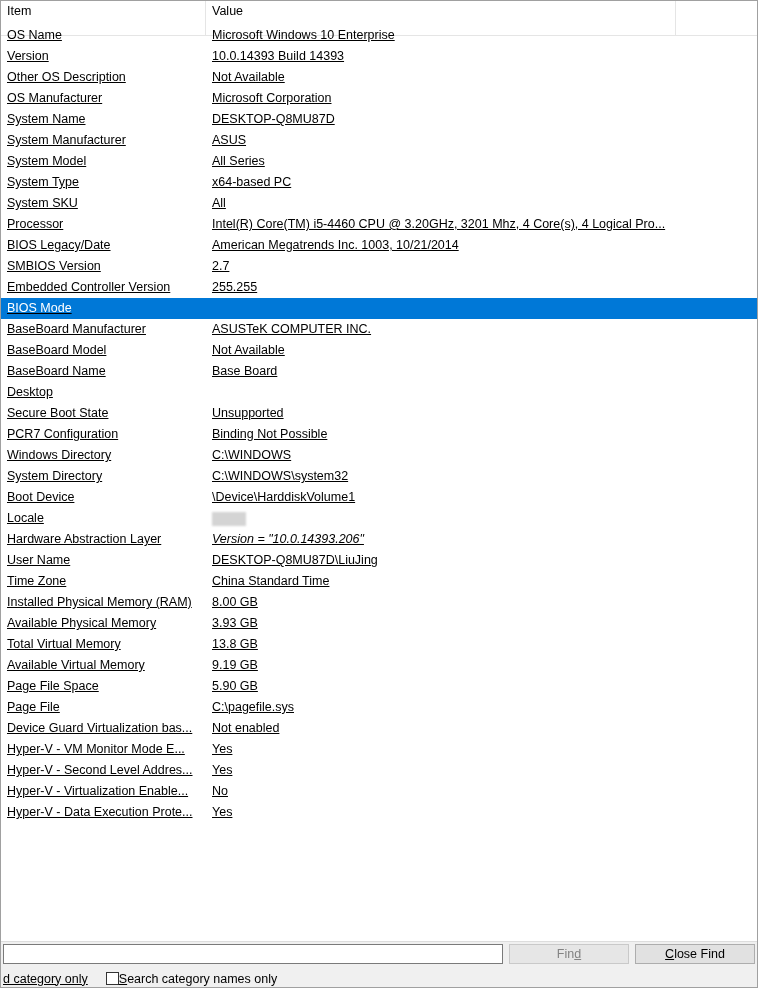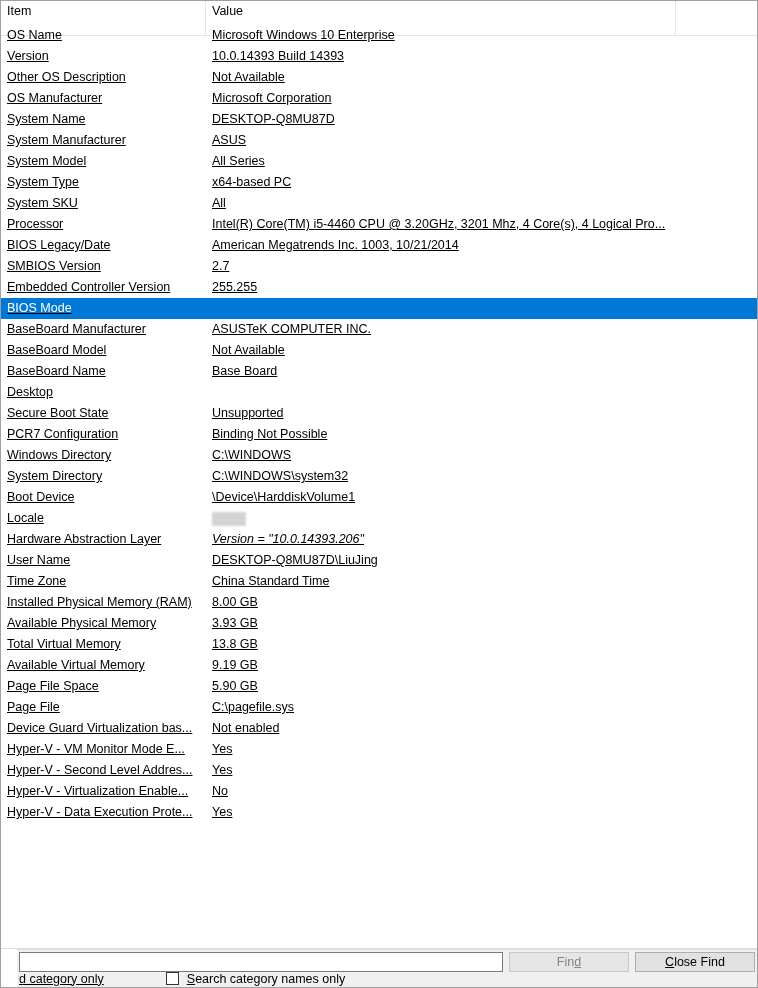--- a/index.html
+++ b/index.html
@@ -82,21 +82,21 @@
   .blur-box {
     display: inline-block;
     width: 34px; height: 14px;
     background: #d4d4d4;
     vertical-align: middle;
     filter: blur(1px);
   }
 
   .bottom-bar {
     position: absolute;
-    left: 16px; right: 0; bottom: 0; height: 38px;
+    left: 0; right: 0; bottom: 0; height: 46px;
     background: #f0f0f0;
     border-top: 1px solid #ddd;
   }
   .find-row {
     position: absolute;
     top: 2px; left: 0; right: 0; height: 20px;
     display: flex;
     align-items: stretch;
     gap: 6px;
     padding: 0 2px;
@@ -138,23 +138,22 @@
     gap: 18px;
   }
   .check-partial {
     white-space: nowrap;
     overflow: hidden;
     text-decoration: underline;
   }
   .check {
     display: inline-flex;
     align-items: center;
-    gap: 8px;
-    white-space: nowrap;
-    margin-left: 44px;
+    gap: 0;
+    white-space: nowrap;
   }
   .check-box {
     width: 13px; height: 13px;
     border: 1px solid #333;
     background: #fff;
     display: inline-block;
   }
   .check .ul { text-decoration: underline; }
 </style>
 </head>

